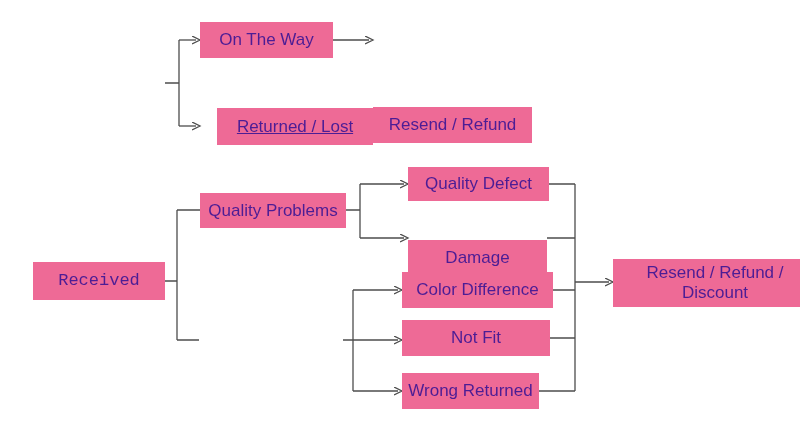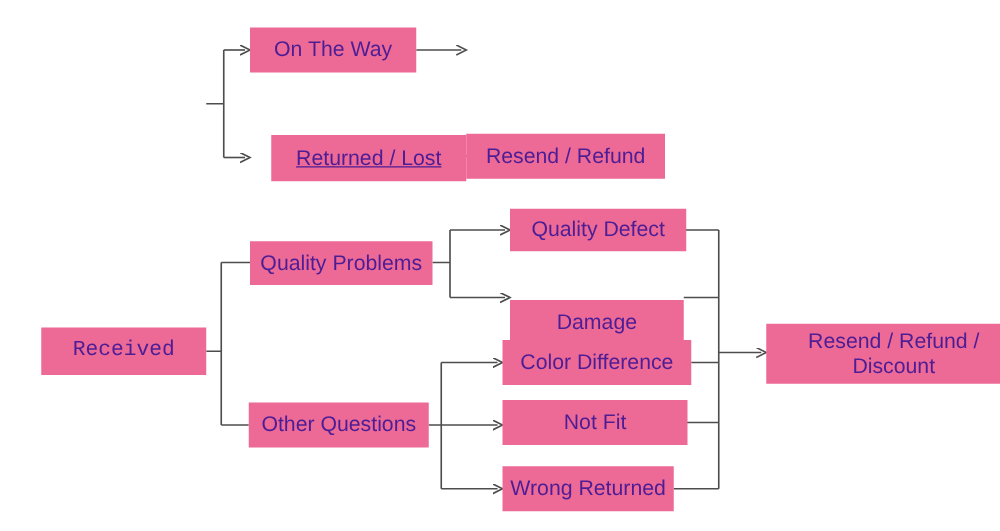--- a/index.html
+++ b/index.html
@@ -96,21 +96,20 @@
   <div class="node" id="n-resend-refund">Resend / Refund</div>
 
   <div class="node" id="n-received">Received</div>
 
   <div class="node" id="n-quality-problems">Quality Problems</div>
 
   <div class="node" id="n-quality-defect">Quality Defect</div>
 
   <div class="node" id="n-damage">Damage</div>
 
-  <div class="node" id="n-other-questions">Other Questions</div>
 
   <div class="node" id="n-color-difference">Color Difference</div>
 
   <div class="node" id="n-not-fit">Not Fit</div>
 
   <div class="node" id="n-wrong-delivery">Wrong Returned</div>
 
   <div class="node" id="n-resend-refund-discount">Resend / Refund / Discount</div>
 
 </div>

